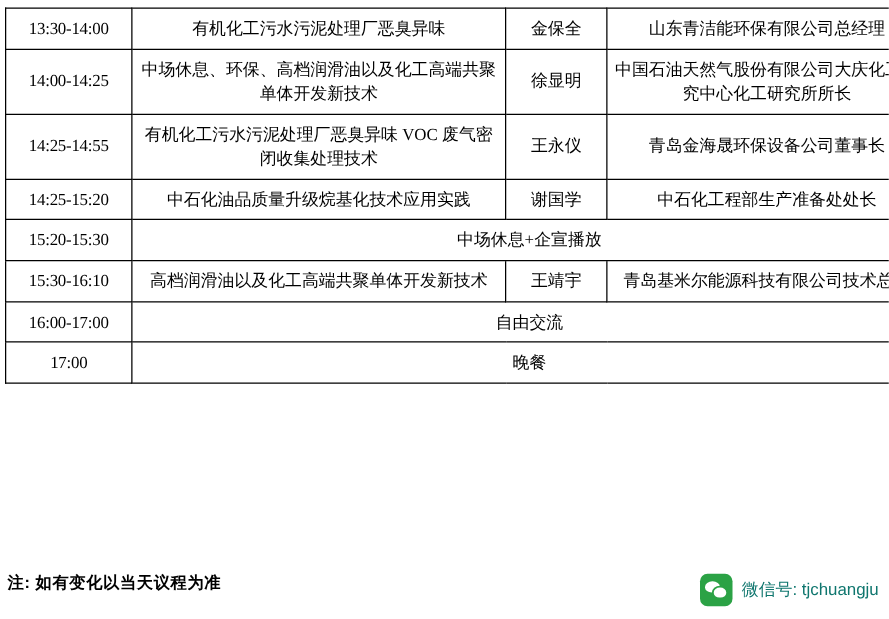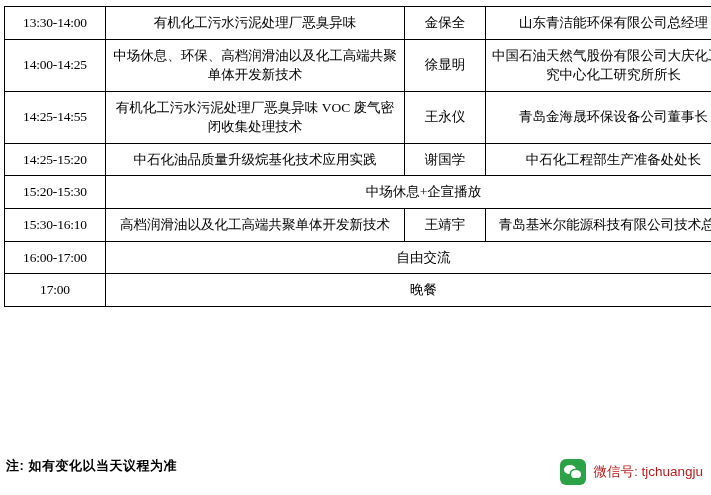--- a/index.html
+++ b/index.html
@@ -99,21 +99,21 @@
     top: 11px;
     width: 10px;
     height: 8px;
     background: #ffffff;
     border-radius: 50% 50% 45% 45%;
     box-shadow: 0 0 0 1.5px #2ba245;
   }
   .wechat-text {
     font-size: 13.5px;
     font-family: "Liberation Sans", sans-serif;
-    color: #b91c1c;
+    color: #0f766e;
     white-space: nowrap;
   }
 </style>
 </head>
 <body>
 
 <div class="page">
 
   <table class="schedule">
     <tbody>

